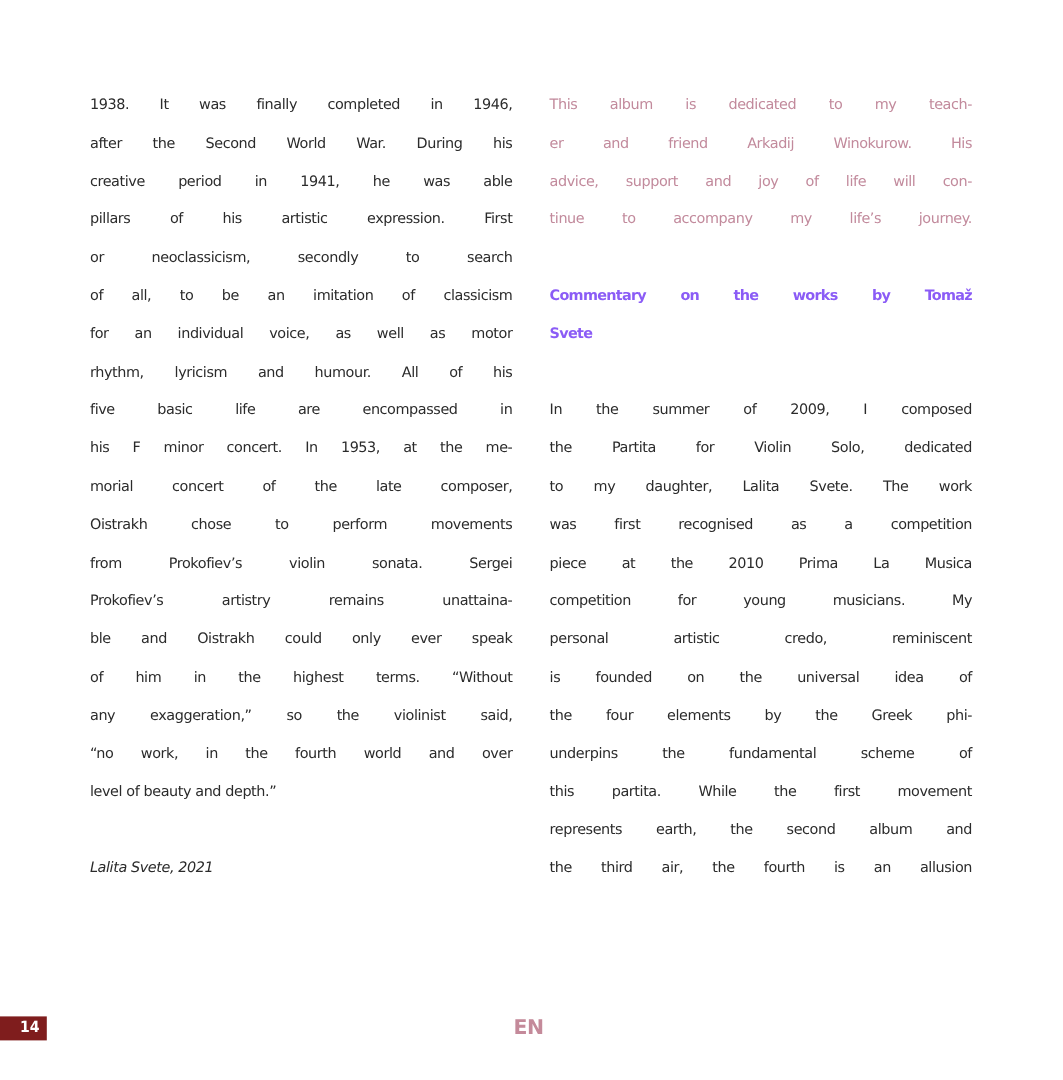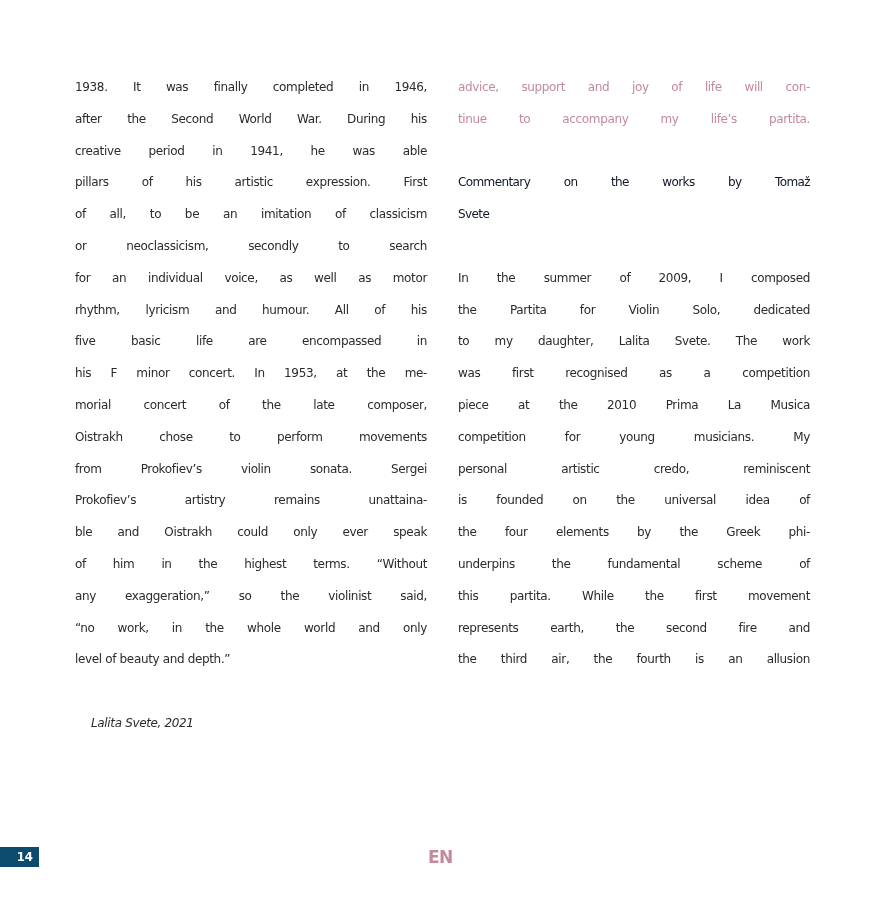--- a/index.html
+++ b/index.html
@@ -32,38 +32,37 @@
       text-align-last: justify;
       letter-spacing: -0.35px;
     }
     .line.last {
       text-align-last: left;
     }
     .dedication .line {
       color: #c28a9c;
     }
     .heading .line {
-      color: #0f172a;
-      font-weight: normal;
+      color: #8b5cf6;
+      font-weight: bold;
       letter-spacing: -0.6px;
     }
     .signature {
       font-style: italic;
-      margin-left: 16px;
     }
     .gap {
       height: 31.8px;
     }
     .page-number {
       position: absolute;
       left: 0;
       top: 847px;
       width: 39px;
       height: 20px;
-      background: #0c4a6e;
+      background: #7f1d1d;
       color: #ffffff;
       font-family: "DejaVu Sans Condensed", "DejaVu Sans", sans-serif;
       font-weight: bold;
       font-size: 13px;
       line-height: 20px;
       text-align: right;
       padding-right: 6px;
       box-sizing: border-box;
     }
     .lang-label {
@@ -79,62 +78,64 @@
   </style>
 </head>
 <body>
 
 <div class="column col-left">
   <div class="body-paragraph">
     <span class="line">1938. It was finally completed in 1946,</span>
     <span class="line">after the Second World War. During his</span>
     <span class="line">creative period in 1941, he was able</span>
     <span class="line">pillars of his artistic expression. First</span>
+    <span class="line">or neoclassicism, secondly to search</span>
     <span class="line">of all, to be an imitation of classicism</span>
-    <span class="line">or neoclassicism, secondly to search</span>
     <span class="line">for an individual voice, as well as motor</span>
     <span class="line">rhythm, lyricism and humour. All of his</span>
     <span class="line">five basic life are encompassed in</span>
     <span class="line">his F minor concert. In 1953, at the me-</span>
     <span class="line">morial concert of the late composer,</span>
     <span class="line">Oistrakh chose to perform movements</span>
     <span class="line">from Prokofiev’s violin sonata. Sergei</span>
     <span class="line">Prokofiev’s artistry remains unattaina-</span>
     <span class="line">ble and Oistrakh could only ever speak</span>
     <span class="line">of him in the highest terms. “Without</span>
     <span class="line">any exaggeration,” so the violinist said,</span>
-    <span class="line">“no work, in the whole world and only</span>
+    <span class="line">“no work, in the fourth world and over</span>
     <span class="line last">level of beauty and depth.”</span>
   </div>
   <div class="gap"></div>
   <span class="line last signature">Lalita Svete, 2021</span>
 </div>
 
 <div class="column col-right">
   <div class="dedication">
+    <span class="line">This album is dedicated to my teach-</span>
+    <span class="line">er and friend Arkadij Winokurow. His</span>
     <span class="line">advice, support and joy of life will con-</span>
-    <span class="line">tinue to accompany my life’s partita.</span>
+    <span class="line">tinue to accompany my life’s journey.</span>
   </div>
   <div class="gap"></div>
   <div class="heading">
     <span class="line">Commentary on the works by Tomaž</span>
     <span class="line last">Svete</span>
   </div>
   <div class="gap"></div>
   <div class="body-paragraph">
     <span class="line">In the summer of 2009, I composed</span>
     <span class="line">the Partita for Violin Solo, dedicated</span>
     <span class="line">to my daughter, Lalita Svete. The work</span>
     <span class="line">was first recognised as a competition</span>
     <span class="line">piece at the 2010 Prima La Musica</span>
     <span class="line">competition for young musicians. My</span>
     <span class="line">personal artistic credo, reminiscent</span>
     <span class="line">is founded on the universal idea of</span>
     <span class="line">the four elements by the Greek phi-</span>
     <span class="line">underpins the fundamental scheme of</span>
     <span class="line">this partita. While the first movement</span>
-    <span class="line">represents earth, the second fire and</span>
+    <span class="line">represents earth, the second album and</span>
     <span class="line">the third air, the fourth is an allusion</span>
   </div>
 </div>
 
 <div class="page-number">14</div>
 <div class="lang-label">EN</div>
 
 </body></html>

